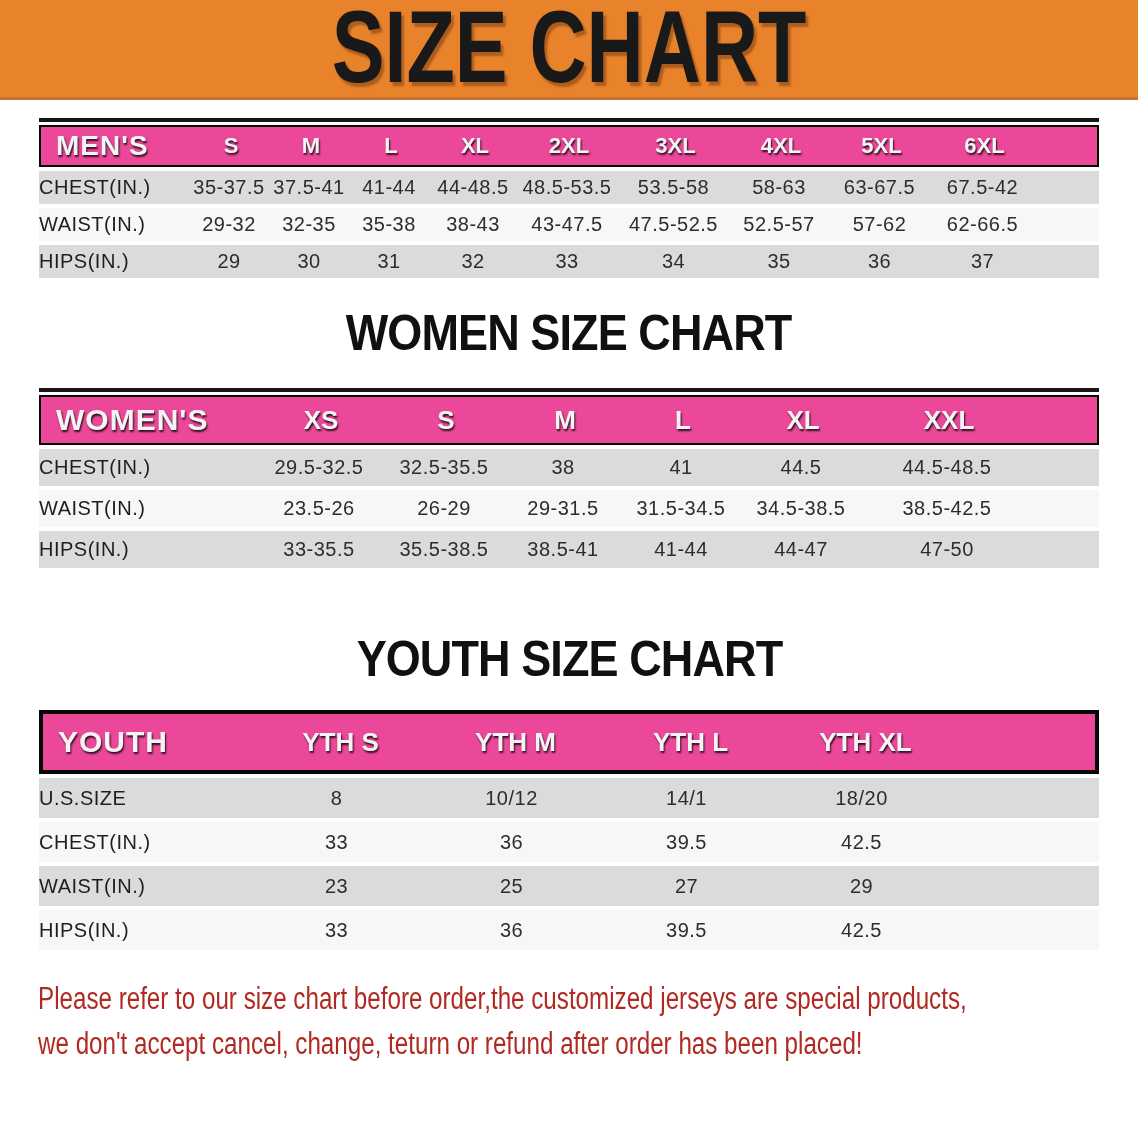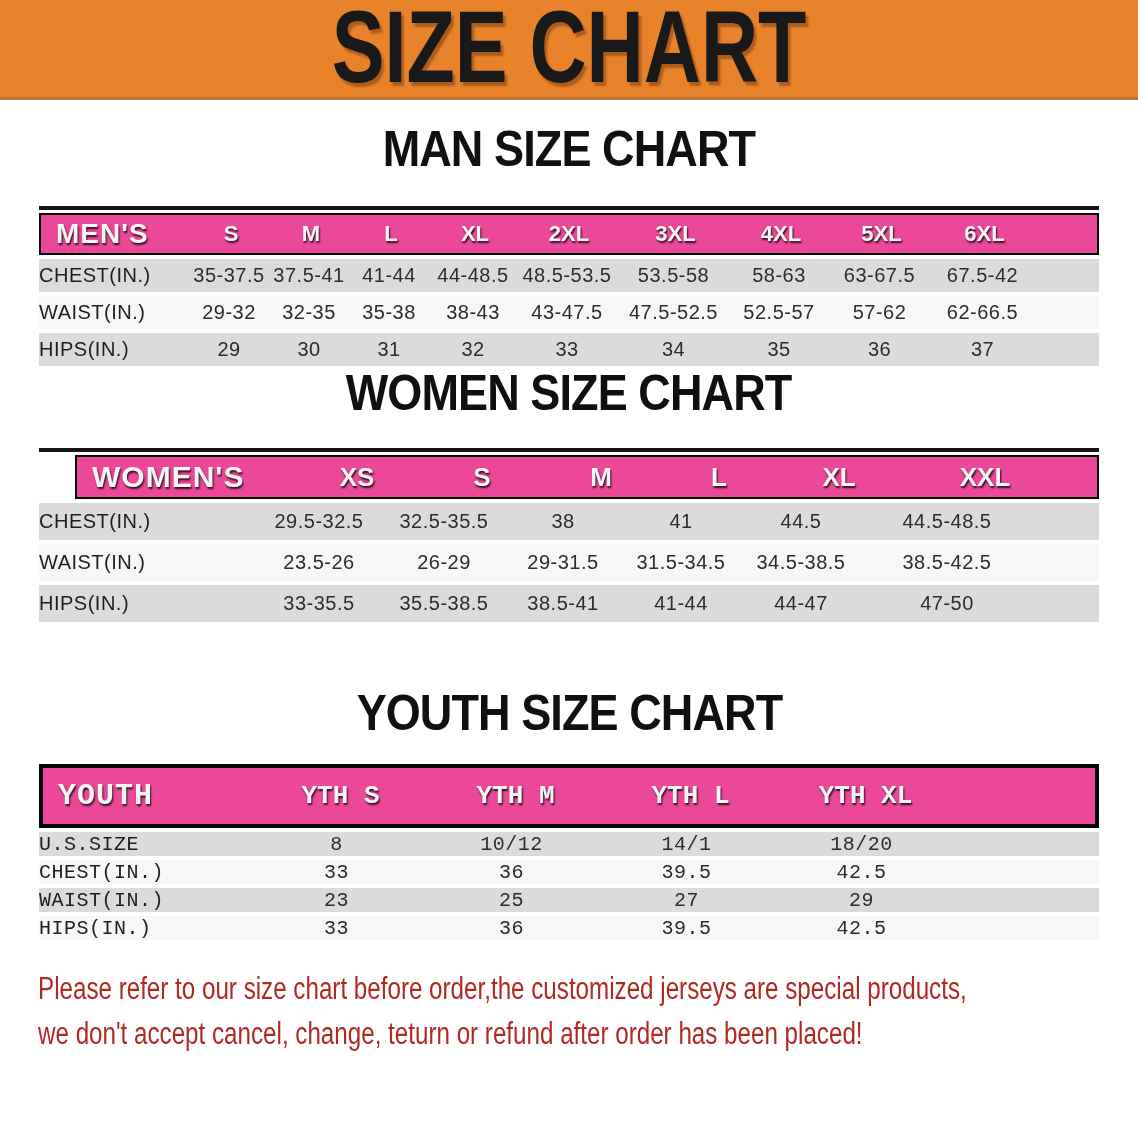--- a/index.html
+++ b/index.html
@@ -22,27 +22,27 @@
     transform: scale(0.92, 1.18);
     text-shadow: 3px 3px 2px rgba(60,20,0,0.35);
   }
   
   .heading { text-align: center; line-height: 54px; }
   .heading span {
     display: inline-block; font-size: 50px; font-weight: bold; color: #101010;
     letter-spacing: -1px; transform: scaleX(0.9); white-space: nowrap;
   }
   #men-heading   { margin-top: 22px; }
-  #women-heading { }
+  #women-heading { margin-top: 28px; }
   #youth-heading { margin-top: 64px; }
   
   .tbl { margin: 0 39px; }
   #men-table   { margin-top: 18px; }
   #women-table { margin-top: 16px; }
-  #youth-table { margin-top: 12px; font-family: Liberation Mono, monospace; }
+  #youth-table { margin-top: 12px; }
   .topline { height: 4px; background: #161616; margin-bottom: 3px; }
   .thead {
     display: grid; align-items: center;
     background: #ec4899; color: #F4F4F4;
     border: 2px solid #000;
   }
   .hlabel {
     padding-left: 15px; font-weight: bold; letter-spacing: 1px;
     text-shadow: 1px 2px 2px rgba(0,0,0,0.8);
   }
@@ -53,50 +53,47 @@
   .rlabel { text-align: left; font-size: 20px; color: #1e1e1e; letter-spacing: 0.5px; }
   .cell   { text-align: center; font-size: 20px; color: #2d2d2d; letter-spacing: 0.5px; }
   
   .men-grid   { grid-template-columns: 150px 80px 80px 80px 88px 100px 113px 98px 103px 103px 1fr; }
   #men-table .thead { height: 42px; }
   #men-table .trow  { height: 33px; }
   #men-table .hlabel { font-size: 28px; }
   #men-table .hsize  { font-size: 22px; }
   
   .women-grid { grid-template-columns: 215px 130px 120px 118px 118px 122px 170px 1fr; }
-  #women-table .thead { height: 44px; margin-left: 36px; }
+  #women-table .thead { height: 50px; }
   #women-table .trow  { height: 37px; }
   #women-table .hlabel { font-size: 30px; }
   #women-table .hsize  { font-size: 26px; }
   
   .youth-grid { grid-template-columns: 210px 175px 175px 175px 175px 1fr; }
   #youth-table .thead { height: 64px; border: 4px solid #060606; margin-bottom: 1px; }
-  #youth-table .trow  { height: 24px; }
+  #youth-table .trow  { height: 40px; }
   #youth-table .hlabel { font-size: 30px; }
   #youth-table .hsize  { font-size: 26px; }
   
   .footer { margin-top: 26px; padding-left: 38px; }
   .footer p {
     font-size: 31px; line-height: 45px; color: #B12A22;
     white-space: nowrap; transform: scaleX(0.78); transform-origin: left center;
   }
 </style>
 </head>
 <body>
 
 <div class="page">
 
   <header class="banner">
     <div class="banner-title">SIZE CHART</div>
   </header>
 
   <section>
-    <div id="men-heading" class="heading">
-      <span>MAN SIZE CHART</span>
-    </div>
     <div id="men-table" class="tbl">
       <div class="topline"></div>
       <div class="thead men-grid">
         <div class="hlabel">MEN'S</div>
         <div class="hsize">S</div>
         <div class="hsize">M</div>
         <div class="hsize">L</div>
         <div class="hsize">XL</div>
         <div class="hsize">2XL</div>
         <div class="hsize">3XL</div>

